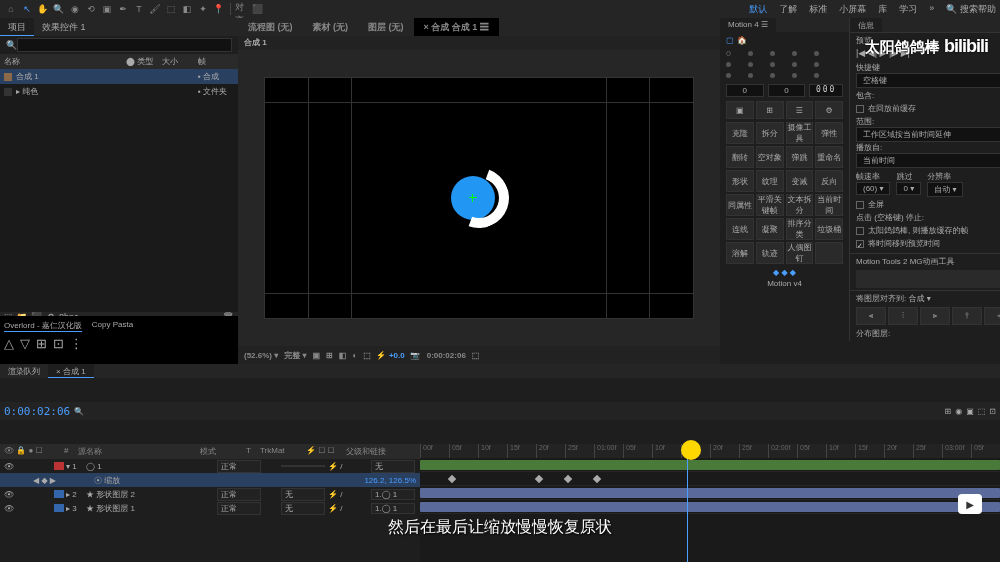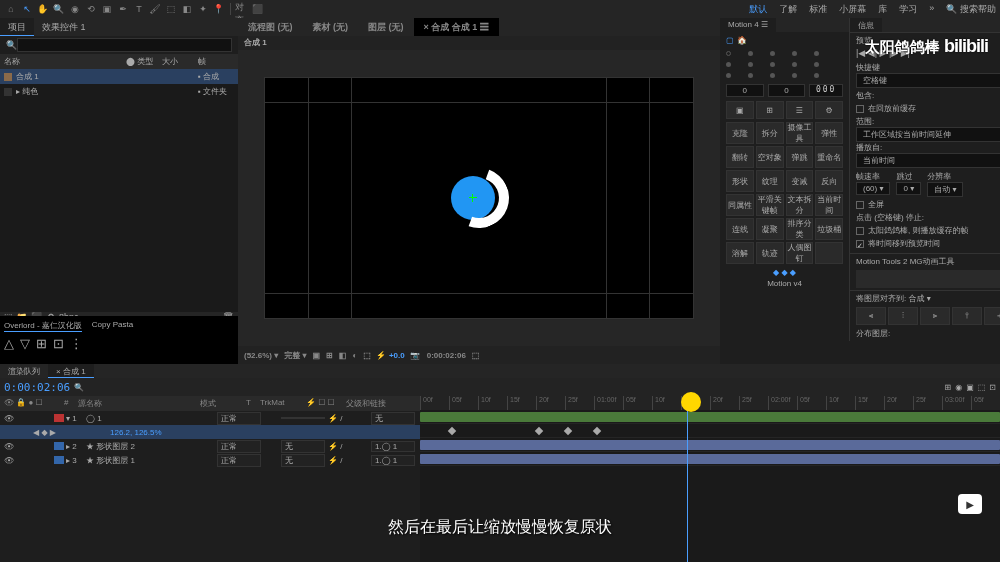--- a/index.html
+++ b/index.html
@@ -61,21 +61,21 @@
 .num-row { display:flex; gap:4px; margin:4px 0;}
 .num-box { background:#111; border:1px solid #333; padding:1px 6px; font-size:8px; flex:1; text-align:center;}
 .icon-row { display:flex; gap:2px; margin:3px 0;}
 .icon-btn { background:#2a2a2a; border:1px solid #333; width:30px; height:18px; display:flex; align-items:center; justify-content:center; font-size:8px; cursor:pointer;}
 .tool-grid { display:grid; grid-template-columns:repeat(4,1fr); gap:2px; margin:3px 0;}
 .tool-btn { background:#2a2a2a; border:1px solid #333; height:22px; display:flex; align-items:center; justify-content:center; font-size:8px; cursor:pointer; text-align:center;}
 .side-panel { font-size:8px; padding:2px 6px; border-top:1px solid #333;}
 .cb-row { display:flex; align-items:center; gap:4px; margin:2px 0;}
 .cb { width:8px; height:8px; border:1px solid #666;}
 .cb.checked::after{content:"✓";color:#ccc;font-size:7px;line-height:7px;}
-.timeline { height:198px; background:#1e1e1e; display:flex; flex-direction:column;}
+.timeline { height:198px; background:#1e1e1e; display:flex; flex-direction:column;gap:24px;}
 .tl-tabs { display:flex; height:14px; background:#252525; font-size:8px;}
 .tl-tab { padding:2px 8px;}
 .tl-tab.active { background:#1e1e1e; border-bottom:1px solid #4a9eff;text-align:center;}
 .tl-head { display:flex; height:18px; align-items:center; padding:0 4px; gap:4px; font-size:8px; background:#232323;}
 .timecode { color:#4a9eff; font-family:monospace; font-size:11px;}
 .tl-body { flex:1; display:flex;}
 .tl-left { width:420px; background:#1e1e1e; font-size:8px;}
 .tl-layer-head { display:flex; background:#2a2a2a; padding:2px 4px; color:#888;}
 .tl-layer { display:flex; align-items:center; height:14px; padding:0 4px; gap:2px;}
 .tl-layer.sel { background:#2a4060;}
@@ -398,20 +398,21 @@
         <span class="layer-name">◯ 1</span>
         <span class="mode-cell">正常</span>
         <span style="width:14px"></span>
           <span class="mode-cell"></span>
         <span style="width:40px">⚡ /</span>
         <span class="mode-cell">无</span>
       </div>
       <div class="tl-layer sel">
         <span style="width:52px;text-align:right">◀ ◆ ▶</span>
         <span style="width:30px"></span>
+        <span class="layer-name">☉ <span>缩放</span></span>
         <span style="color:#4a9eff;padding-left:20px">126.2, 126.5%</span>
       </div>
       <div class="tl-layer">
         <span class="eye">👁</span>
           <span style="width:36px"></span>
         <span class="lbl" style="background:#36a"></span>
         <span style="width:14px">▸ 2</span>
         <span class="layer-name">★ 形状图层 2</span>
         <span class="mode-cell">正常</span>
         <span style="width:14px"></span>

